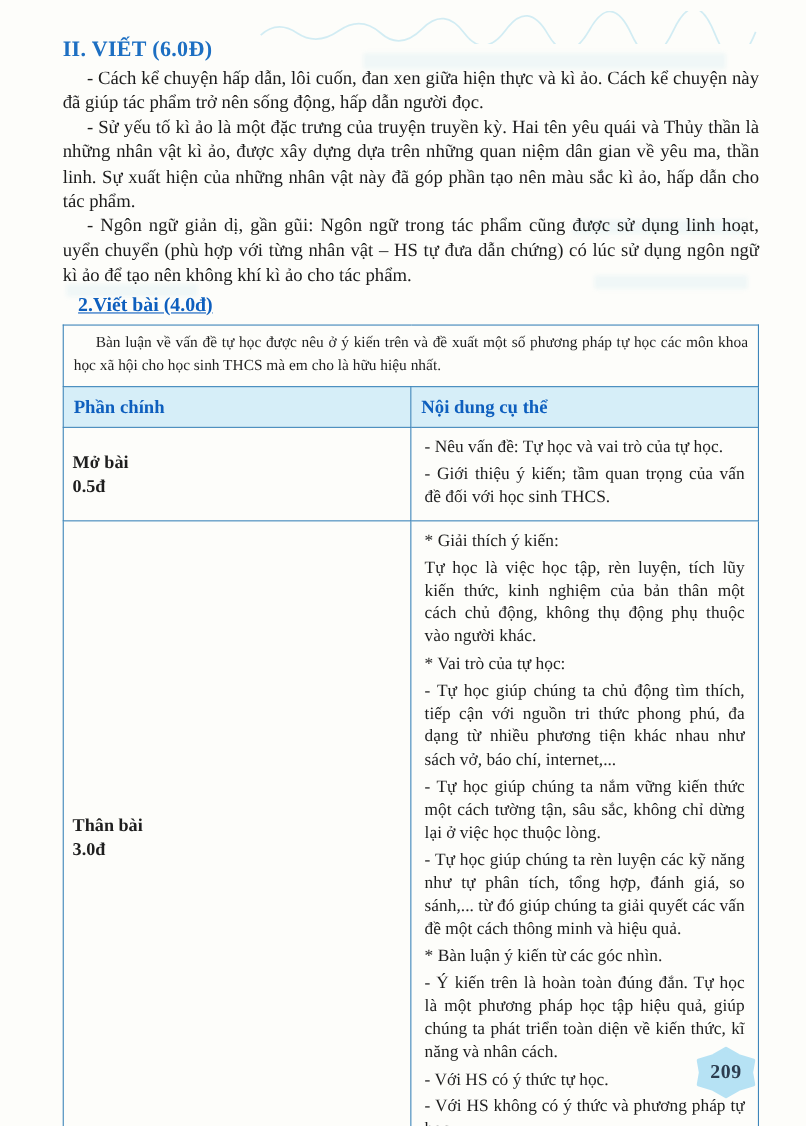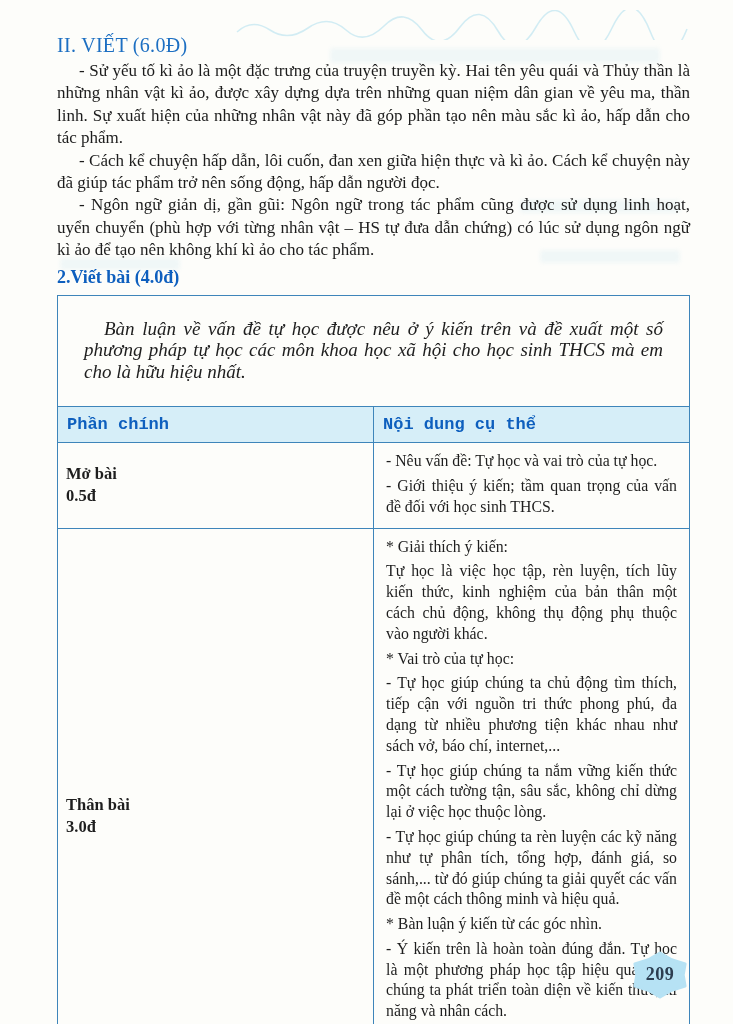--- a/index.html
+++ b/index.html
@@ -12,48 +12,48 @@
   .wave { position:absolute; left:232px; top:10px; opacity:.45; }
   .smudge { position:absolute; background:rgba(130,195,225,0.10); filter:blur(2px); border-radius:3px; }
   .s1 { left:330px; top:48px;  width:330px; height:15px; }
   .s2 { left:520px; top:200px; width:160px; height:13px; }
   .s3 { left:540px; top:250px; width:140px; height:13px; }
   .s4 { left:60px;  top:258px; width:120px; height:12px; }
 
   .content { position:absolute; left:57px; top:34px; width:633px; }
 
   .sec-title {
-    font-size:20px; font-weight:normal; color:#1d6fc2;
+    font-size:20px; font-weight:bold; color:#1d6fc2;
     margin:0 0 3px 0; letter-spacing:.3px;
   }
   .part-heading {
     font-size:18px; font-weight:bold; color:#0e5fbe; margin:0 0 5px 0;
   }
-  .part-heading.second { margin:5px 0 7px 0; }
+  .part-heading.second { margin:5px 0 7px 14px;text-decoration:underline; }
 
   .body-par {
     margin:0; font-size:17px; line-height:22.4px;
     text-align:justify; text-indent:22px;
   }
 
   table.grading {
     width:633px; border-collapse:collapse; table-layout:fixed;
     color:#1e1e1e;
   }
   table.grading td, table.grading th { border:1.5px solid #3e85ba; }
 
   td.intro-cell { padding:5px 9px 7px 9px; }
   .intro-p {
-    margin:17px; font-size:19px; line-height:21.5px;
-    text-align:justify; text-indent:20px;font-style:italic;
+    margin:0; font-size:14px; line-height:21.5px;
+    text-align:justify; text-indent:20px;
   }
 
   th {
     background:#d6eef8; color:#0e5fbe; font-size:17px;
-    text-align:left; padding:8px 9px; font-weight:bold;font-family:Liberation Mono, monospace;
+    text-align:left; padding:8px 9px; font-weight:bold;
   }
   .col1 { width:124px; }
 
   td.label-cell {
     font-weight:bold; vertical-align:middle; padding:4px 8px;
     font-size:16.5px; line-height:22px;
   }
   td.content-cell { padding:4px 8px 6px 8px; vertical-align:middle; }
   .cell-line {
     margin:4px; font-size:15.8px; line-height:20.8px; text-align:justify;
@@ -79,22 +79,22 @@
   <div class="smudge s2"></div>
   <div class="smudge s3"></div>
   <div class="smudge s4"></div>
 
   <div class="content">
 
     <h1 class="sec-title">II. VIẾT (6.0Đ)</h1>
 
 
     <div>
+        <p class="body-par">- Cách kể chuyện hấp dẫn, lôi cuốn, đan xen giữa hiện thực và kì ảo. Cách kể chuyện này đã giúp tác phẩm trở nên sống động, hấp dẫn người đọc.</p>
         <p class="body-par">- Sử yếu tố kì ảo là một đặc trưng của truyện truyền kỳ. Hai tên yêu quái và Thủy thần là những nhân vật kì ảo, được xây dựng dựa trên những quan niệm dân gian về yêu ma, thần linh. Sự xuất hiện của những nhân vật này đã góp phần tạo nên màu sắc kì ảo, hấp dẫn cho tác phẩm.</p>
-        <p class="body-par">- Cách kể chuyện hấp dẫn, lôi cuốn, đan xen giữa hiện thực và kì ảo. Cách kể chuyện này đã giúp tác phẩm trở nên sống động, hấp dẫn người đọc.</p>
         <p class="body-par">- Ngôn ngữ giản dị, gần gũi: Ngôn ngữ trong tác phẩm cũng được sử dụng linh hoạt, uyển chuyển (phù hợp với từng nhân vật – HS tự đưa dẫn chứng) có lúc sử dụng ngôn ngữ kì ảo để tạo nên không khí kì ảo cho tác phẩm.</p>
       </div>
 
     <h2 class="part-heading second">2.Viết bài (4.0đ)</h2>
 
     <table class="grading">
       <tbody>
         <tr>
           <td class="intro-cell" colspan="2">
             <p class="intro-p">Bàn luận về vấn đề tự học được nêu ở ý kiến trên và đề xuất một số phương pháp tự học các môn khoa học xã hội cho học sinh THCS mà em cho là hữu hiệu nhất.</p>

